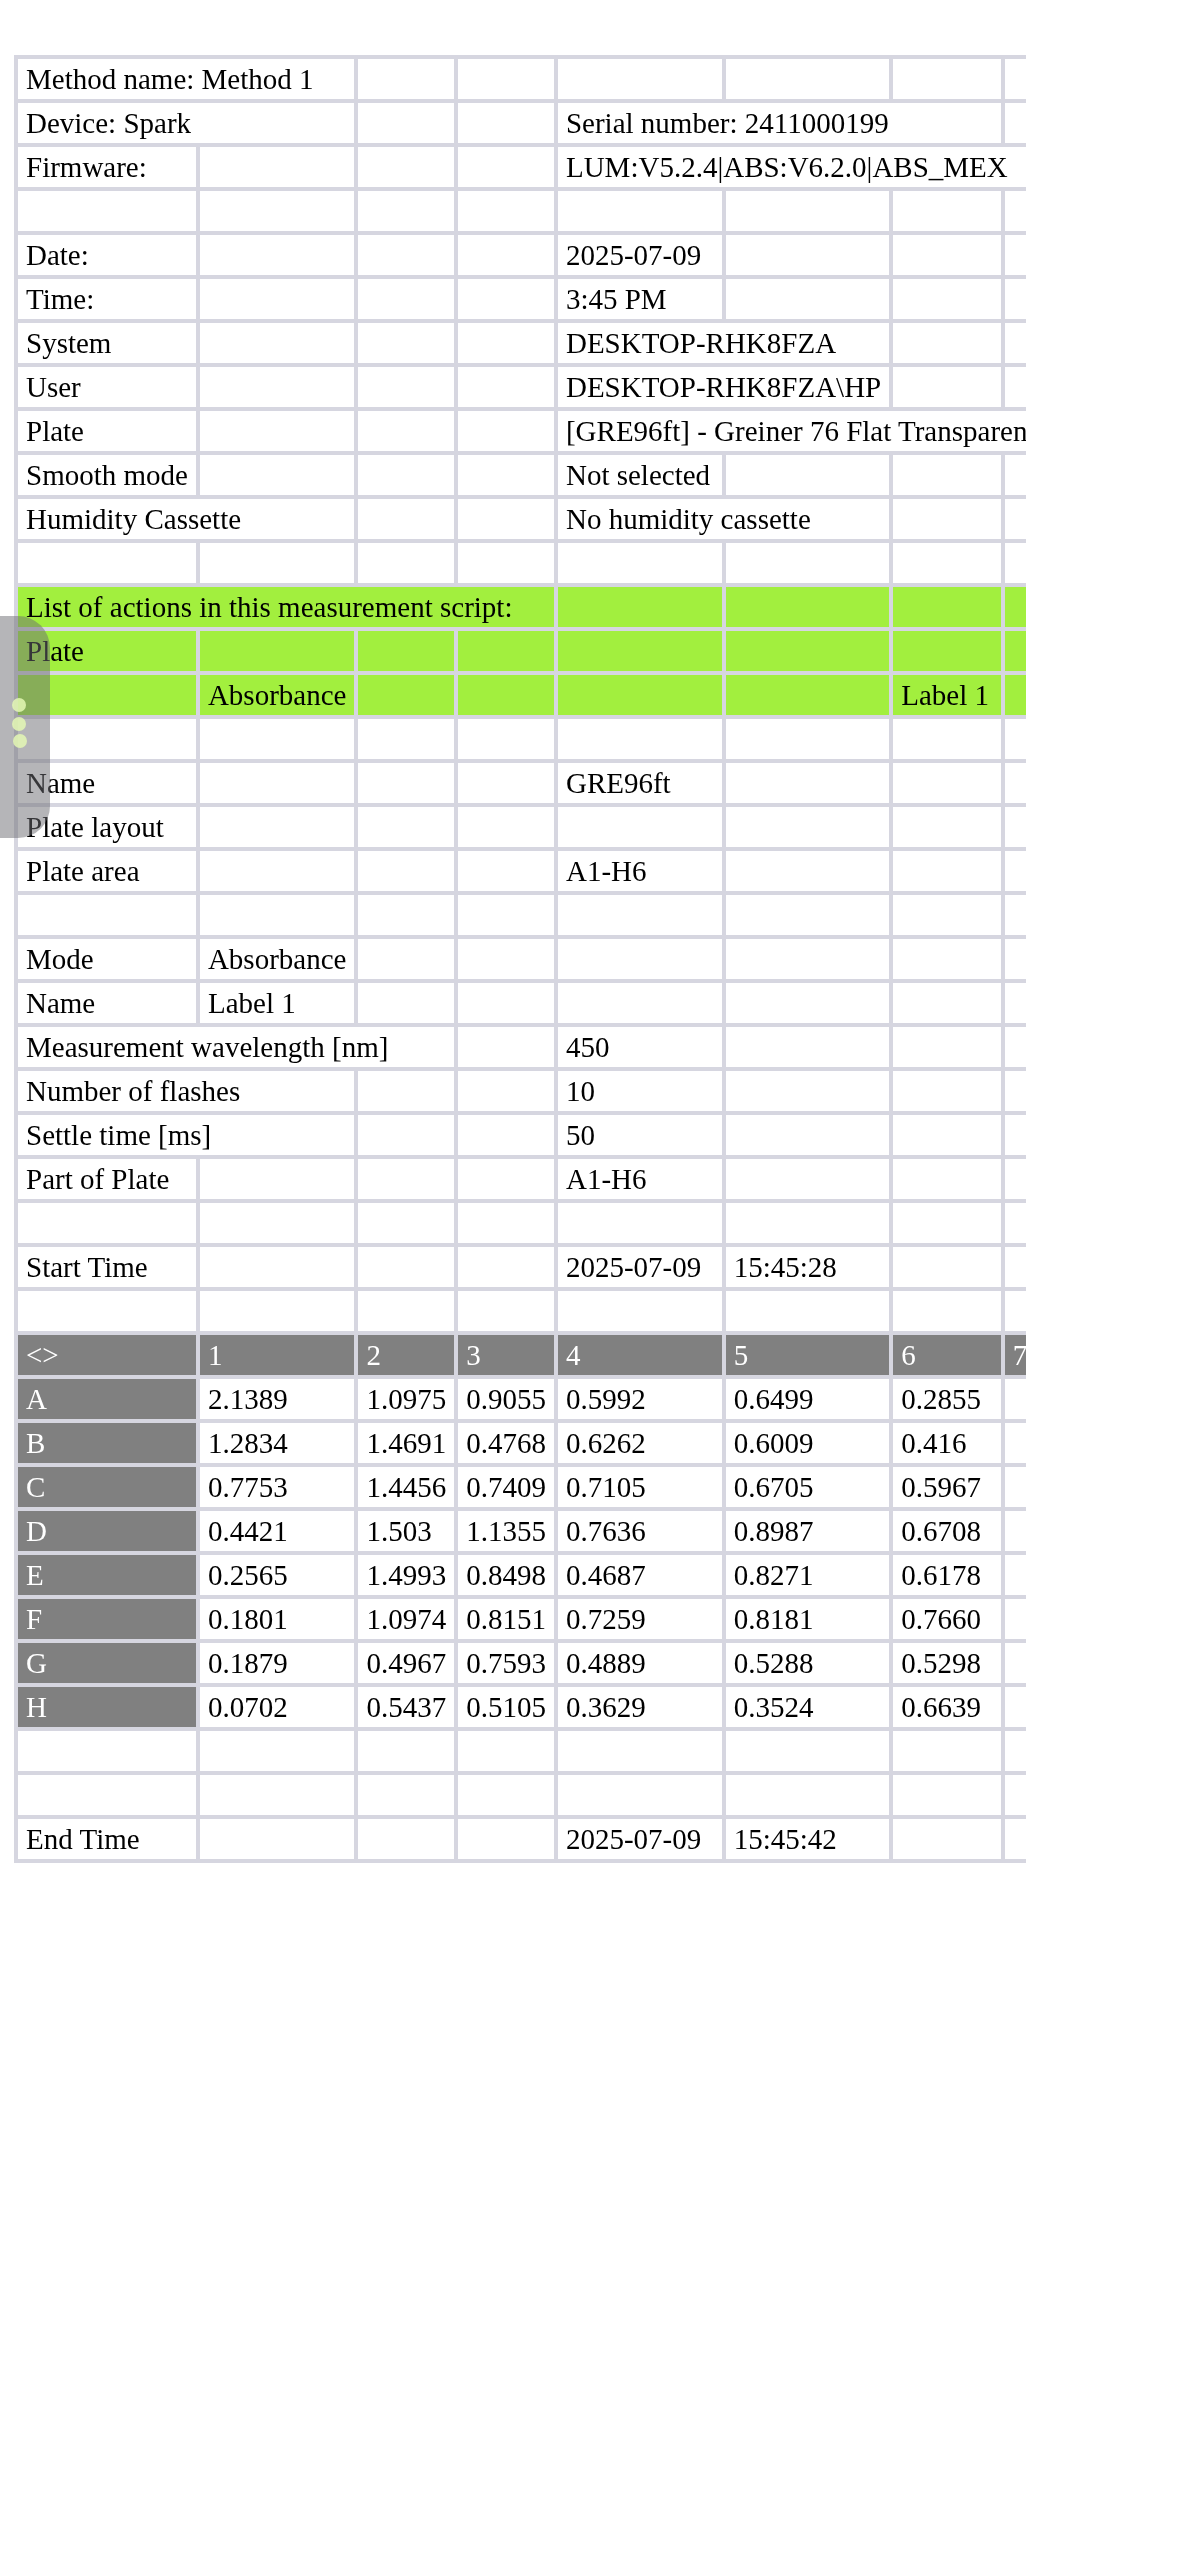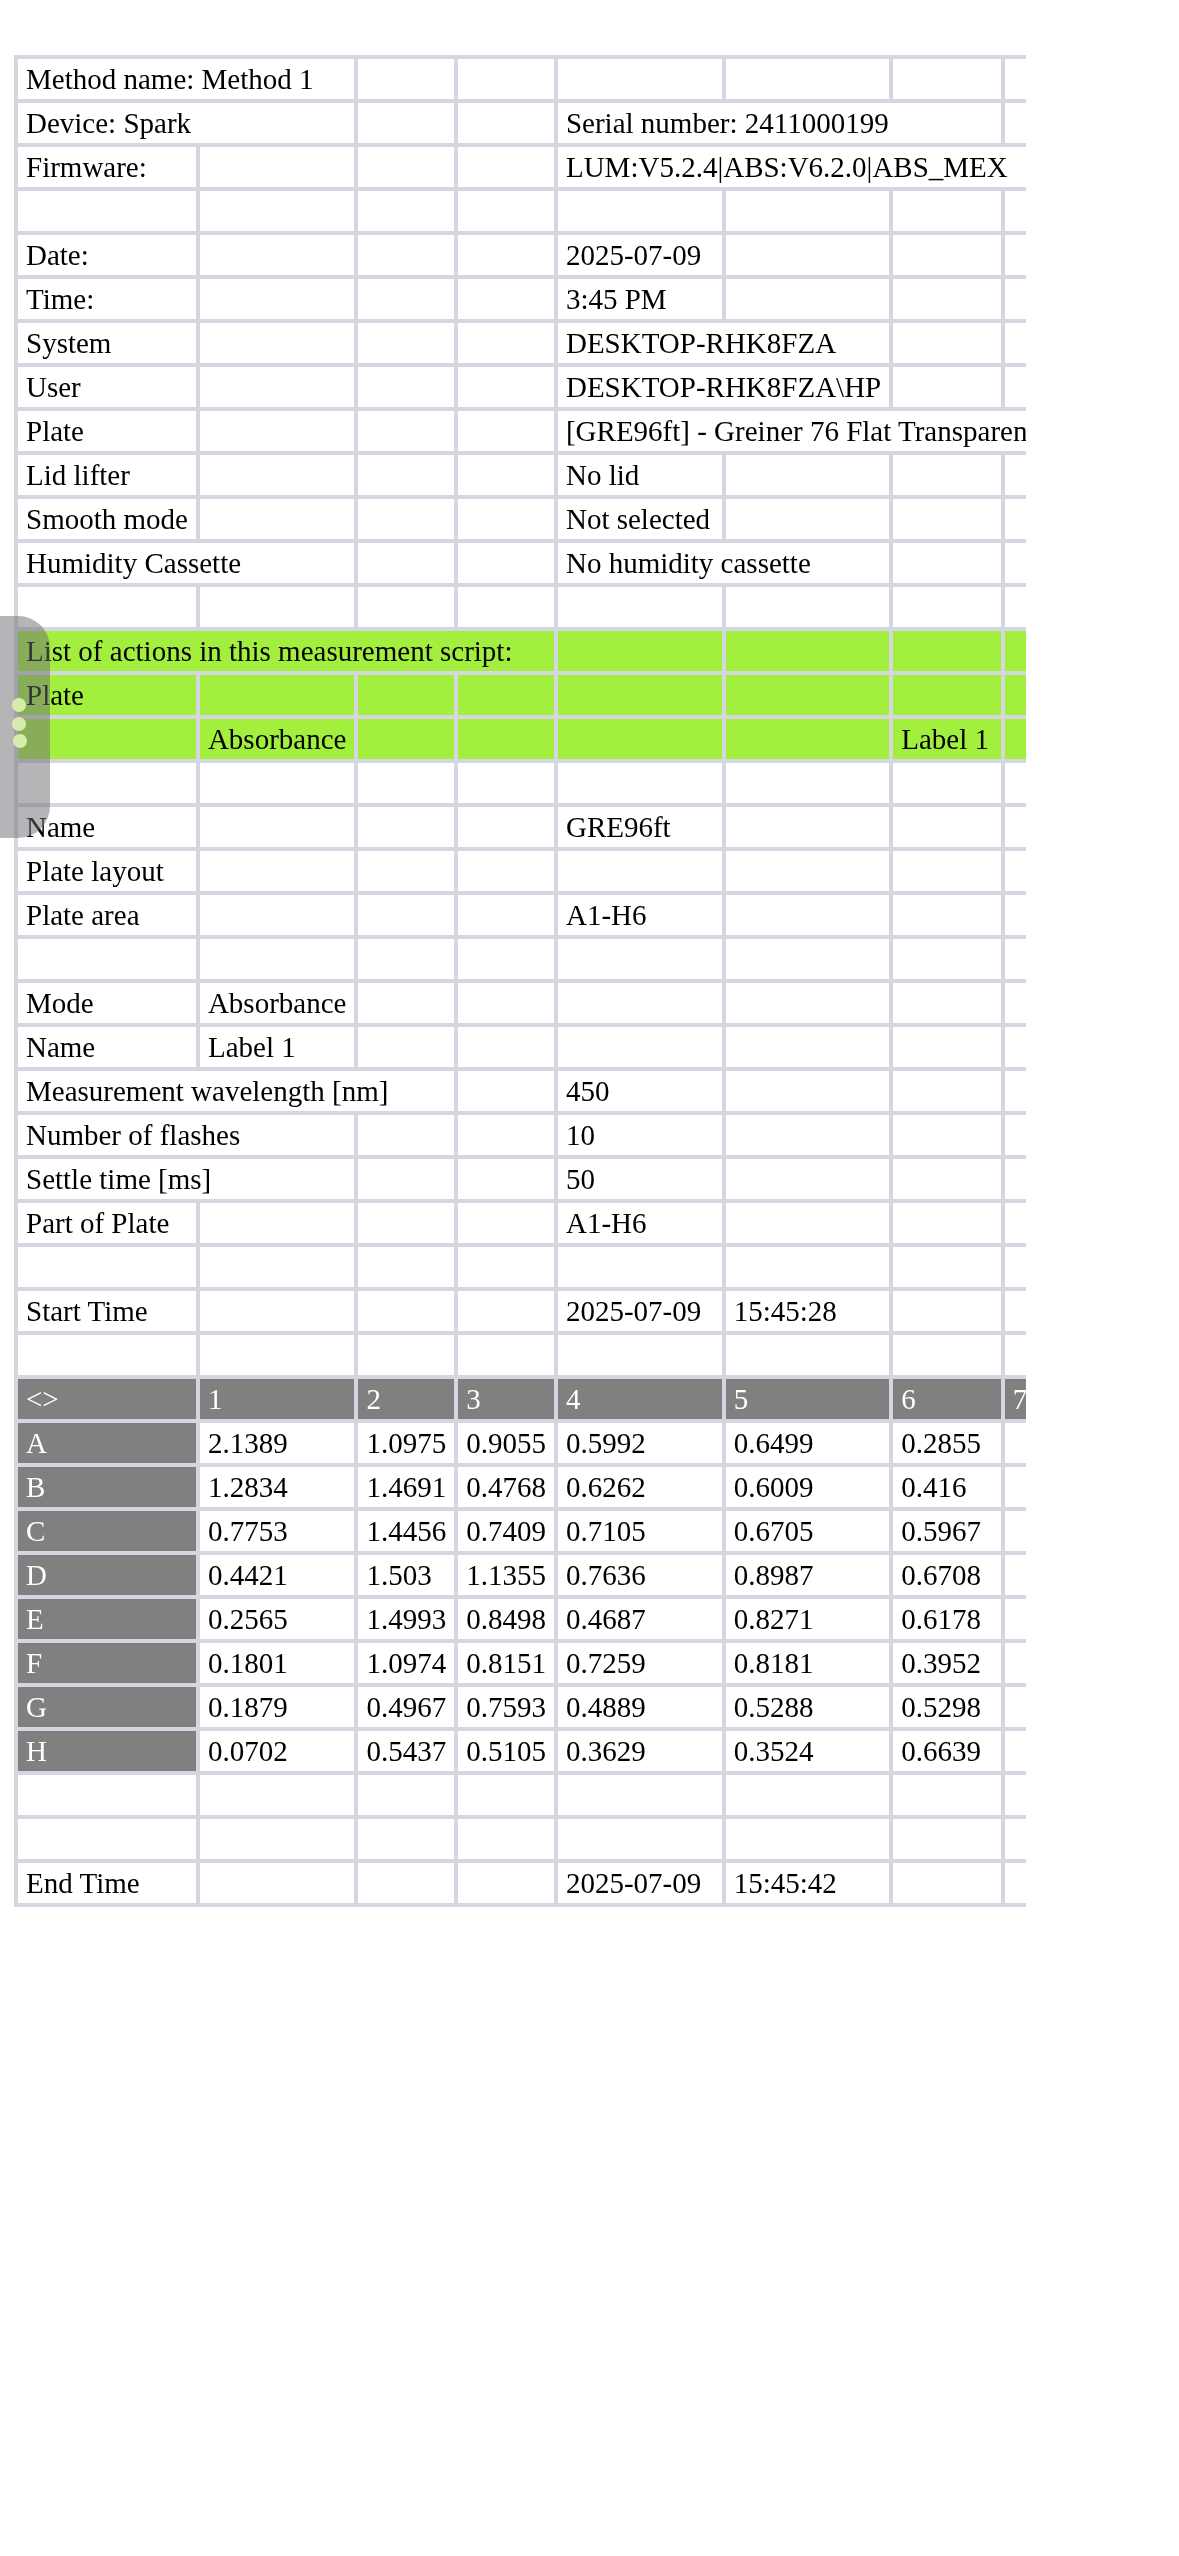--- a/index.html
+++ b/index.html
@@ -137,30 +137,20 @@
           <td></td>
         </tr>
         <tr>
           <td>Plate</td>
           <td></td>
           <td></td>
           <td></td>
           <td colspan="4">[GRE96ft] - Greiner 76 Flat Transparent</td>
         </tr>
         <tr>
-          <td>Lid lifter</td>
-          <td></td>
-          <td></td>
-          <td></td>
-          <td>No lid</td>
-          <td></td>
-          <td></td>
-          <td></td>
-        </tr>
-        <tr>
           <td>Smooth mode</td>
           <td></td>
           <td></td>
           <td></td>
           <td>Not selected</td>
           <td></td>
           <td></td>
           <td></td>
         </tr>
         <tr>
@@ -404,21 +394,21 @@
           <td class="r">0.6178</td>
           <td></td>
         </tr>
         <tr>
           <td class="h">F</td>
           <td class="r">0.1801</td>
           <td class="r">1.0974</td>
           <td class="r">0.8151</td>
           <td class="r">0.7259</td>
           <td class="r">0.8181</td>
-          <td class="r">0.3952</td>
+          <td class="r">0.7660</td>
           <td></td>
         </tr>
         <tr>
           <td class="h">G</td>
           <td class="r">0.1879</td>
           <td class="r">0.4967</td>
           <td class="r">0.7593</td>
           <td class="r">0.4889</td>
           <td class="r">0.5288</td>
           <td class="r">0.5298</td>

